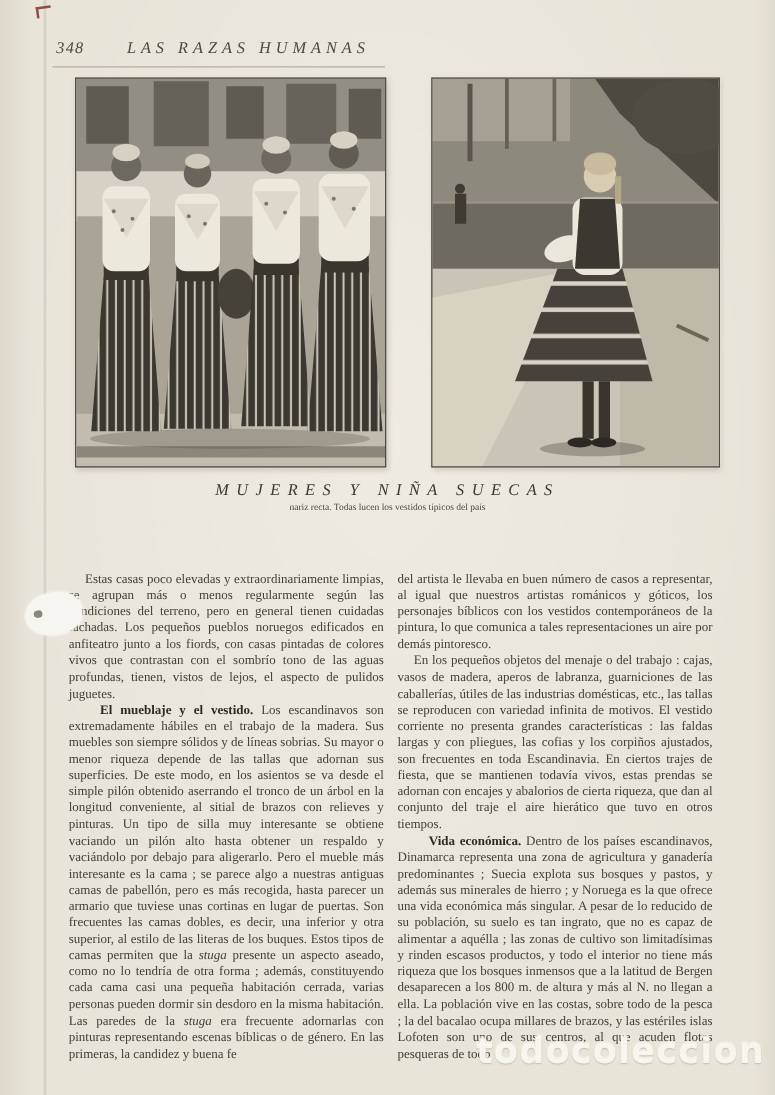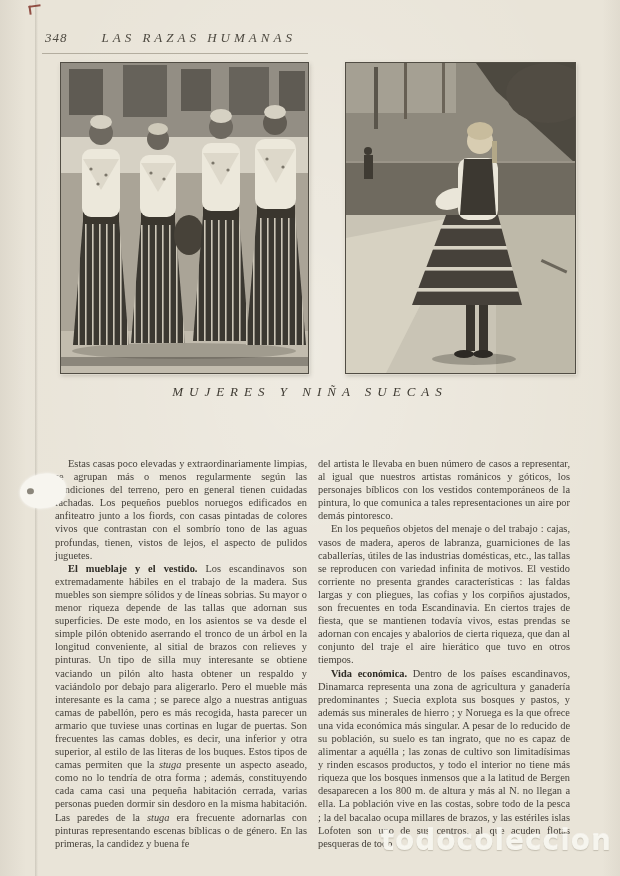--- a/index.html
+++ b/index.html
@@ -59,21 +59,21 @@
     font-size:7.2px;font-style:italic;color:#5a564c;margin-top:6px;
   }
   .col{
     position:absolute;top:457px;width:252px;
     font-size:10.4px;line-height:13.1px;text-align:justify;color:#44403a;
   }
   #col-left{left:55px;}
   #col-right{left:318px;}
   .col p{margin:0;text-indent:13px;}
   .col p.noindent{text-indent:0;}
-  .lead{font-weight:bold;color:#2e2b25;}
+  .lead{font-weight:bold;color:#2e2b25;margin-left:12px;}
   .it{font-style:italic;}
   .scan-blob{
     position:absolute;left:20px;top:474px;width:46px;height:34px;
     background:#f7f5ef;border-radius:55% 45% 50% 50%;
     transform:rotate(-6deg);
     box-shadow:0 0 3px rgba(255,255,255,0.9);
   }
   .scan-blob .dot{
     position:absolute;left:7px;top:13px;width:7px;height:6px;border-radius:50%;
     background:#8b867b;
@@ -203,20 +203,21 @@
       <ellipse cx="137" cy="291" rx="10" ry="4" fill="#2c2924"></ellipse>
       <circle cx="134" cy="78" r="13" fill="#d8cdb2"></circle>
       <ellipse cx="134" cy="68" rx="13" ry="9" fill="#c8bc9d"></ellipse>
       <rect x="146" y="78" width="5" height="22" fill="#b3a888"></rect>
     </g>
   </svg>
 </div>
 
 <div class="caption-block">
   <div class="caption-title">MUJERES Y NIÑA SUECAS</div>
+  <div class="caption-line">nariz recta. Todas lucen los vestidos típicos del país</div>
 </div>
 
 <div class="col" id="col-left">
   <p>Estas casas poco elevadas y extraordinariamente limpias, se agrupan más o menos regularmente según las condiciones del terreno, pero en general tienen cuidadas fachadas. Los pequeños pueblos noruegos edificados en anfiteatro junto a los fiords, con casas pintadas de colores vivos que contrastan con el sombrío tono de las aguas profundas, tienen, vistos de lejos, el aspecto de pulidos juguetes.</p>
   <p><span class="lead">El mueblaje y el vestido.</span><span> Los escandinavos son extremadamente hábiles en el trabajo de la madera. Sus muebles son siempre sólidos y de líneas sobrias. Su mayor o menor riqueza depende de las tallas que adornan sus superficies. De este modo, en los asientos se va desde el simple pilón obtenido aserrando el tronco de un árbol en la longitud conveniente, al sitial de brazos con relieves y pinturas. Un tipo de silla muy interesante se obtiene vaciando un pilón alto hasta obtener un respaldo y vaciándolo por debajo para aligerarlo. Pero el mueble más interesante es la cama ; se parece algo a nuestras antiguas camas de pabellón, pero es más recogida, hasta parecer un armario que tuviese unas cortinas en lugar de puertas. Son frecuentes las camas dobles, es decir, una inferior y otra superior, al estilo de las literas de los buques. Estos tipos de camas permiten que la </span><span class="it">stuga</span><span> presente un aspecto aseado, como no lo tendría de otra forma ; además, constituyendo cada cama casi una pequeña habitación cerrada, varias personas pueden dormir sin desdoro en la misma habitación. Las paredes de la </span><span class="it">stuga</span><span> era frecuente adornarlas con pinturas representando escenas bíblicas o de género. En las primeras, la candidez y buena fe</span></p>
 </div>
 
 <div class="col" id="col-right">
   <p class="noindent">del artista le llevaba en buen número de casos a representar, al igual que nuestros artistas románicos y góticos, los personajes bíblicos con los vestidos contemporáneos de la pintura, lo que comunica a tales representaciones un aire por demás pintoresco.</p>
   <p>En los pequeños objetos del menaje o del trabajo : cajas, vasos de madera, aperos de labranza, guarniciones de las caballerías, útiles de las industrias domésticas, etc., las tallas se reproducen con variedad infinita de motivos. El vestido corriente no presenta grandes características : las faldas largas y con pliegues, las cofias y los corpiños ajustados, son frecuentes en toda Escandinavia. En ciertos trajes de fiesta, que se mantienen todavía vivos, estas prendas se adornan con encajes y abalorios de cierta riqueza, que dan al conjunto del traje el aire hierático que tuvo en otros tiempos.</p>

